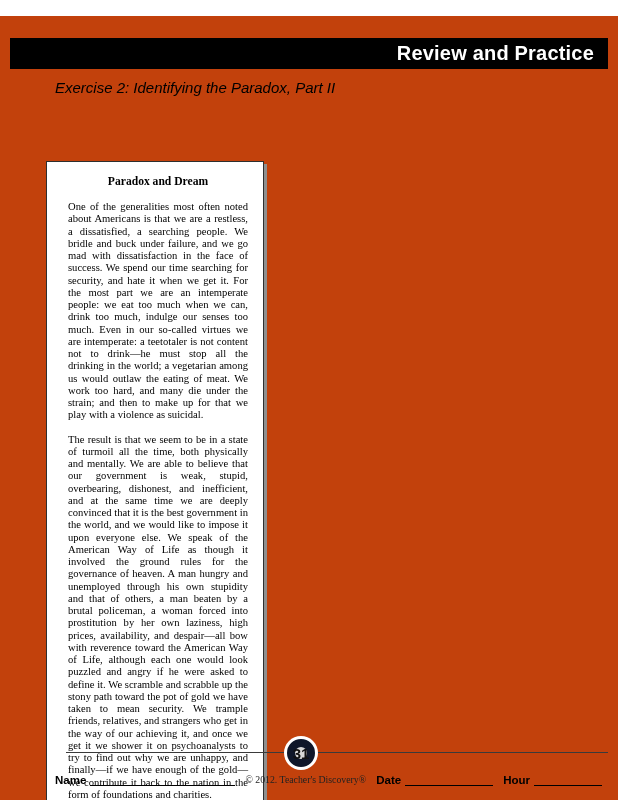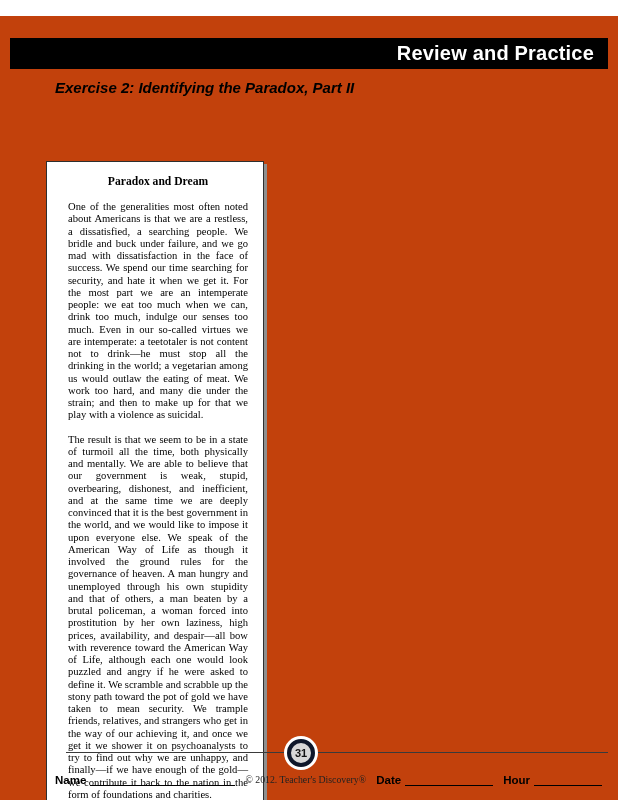--- a/index.html
+++ b/index.html
@@ -19,21 +19,21 @@
     color:#fff;
     display:flex; align-items:center; justify-content:flex-end;
     padding-right:14px;
     font-family:"Liberation Sans", sans-serif;
     font-size:20px; font-weight:bold;
     letter-spacing:0.2px;
   }
   .exercise-title {
     position:absolute; top:63px; left:55px;
     font-family:"Liberation Sans", sans-serif;
-    font-weight:bold; font-style:italic;
+    font-weight:normal; font-style:italic;
     font-size:15px;
     color:#000;
   }
   .instructions {
     position:absolute; top:90px; left:55px; width:537px;
     font-size:11.6px; line-height:14.6px;
     color:#000;
   }
   .instructions .label {
     font-weight:bold; font-style:italic;
@@ -62,25 +62,25 @@
   .essay-para:last-child { margin-bottom:0; }
   .page-rule {
     position:absolute; top:736px; left:66px; width:542px;
     border-top:1.5px solid #3a3a3a;
   }
   .page-badge {
     position:absolute; top:723px; left:287px;
     width:28px; height:28px;
     border-radius:50%;
     background:#d7d7d7;
-    border:4px solid #0f172a;
+    border:8px solid #0f172a;
     box-shadow:0 0 0 3px #ffffff;
     display:flex; align-items:center; justify-content:center;
     font-family:"Liberation Sans", sans-serif;
-    font-weight:bold; font-size:11px; color:#111;
+    font-weight:bold; font-size:15px; color:#111;
     z-index:2;
   }
   .footer {
     position:absolute; top:757px; left:55px; right:16px;
     display:flex; align-items:flex-end;
     font-family:"Liberation Sans", sans-serif;
     font-size:11.5px; font-weight:bold; color:#000;
   }
   .blank-line {
     display:inline-block;

